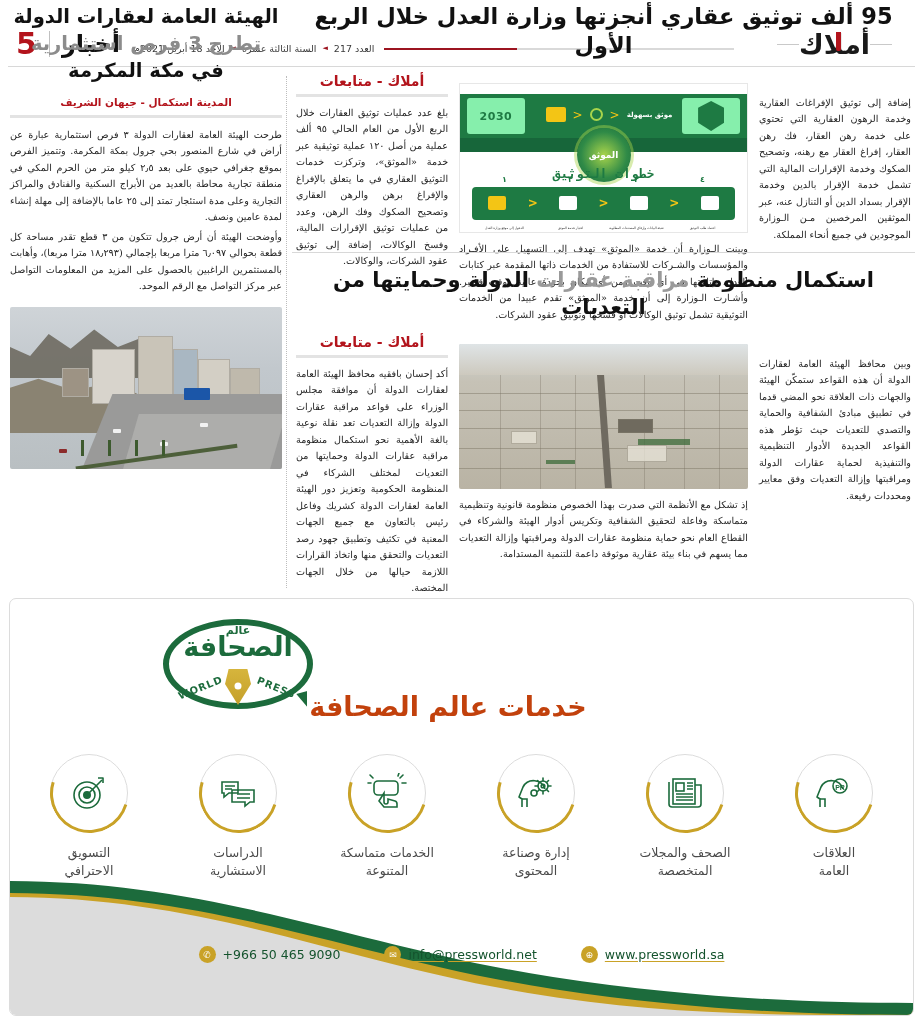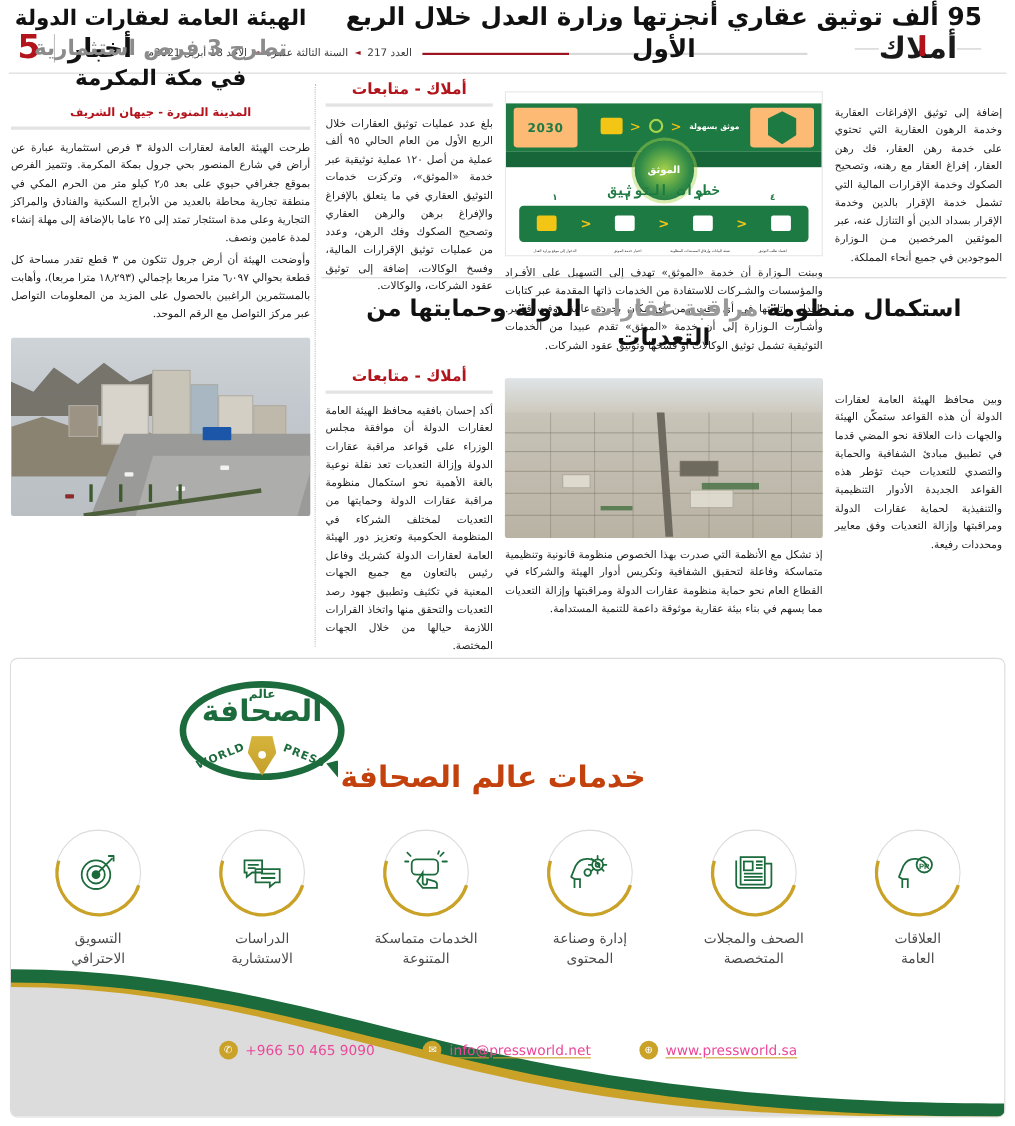--- a/index.html
+++ b/index.html
@@ -138,21 +138,21 @@
 
   
   .info-graphic {
     position: relative; width: 100%; height: 100%;
     background: #ffffff; border: 1px solid #e7e7e7; overflow: hidden;
   }
   .ig-band { position: absolute; left: 0; right: 0; top: 7%; height: 30%; background: #1e7a43; }
   .ig-band2 { position: absolute; left: 0; right: 0; top: 37%; height: 9%; background: #17663a; }
   .ig-white-l, .ig-white-r {
     position: absolute; top: 10%; height: 24%; width: 20%;
-    background: #fdba74; border-radius: 3px;
+    background: #86efac; border-radius: 3px;
   }
   .ig-white-r { right: 2.5%; }
   .ig-white-l { left: 2.5%; }
   .ig-2030 { font-size: 11px; font-weight: bold; color: #1e7a43; letter-spacing: .5px; }
   .ig-emblem {
     width: 26px; height: 30px; background: #1e7a43;
     clip-path: polygon(50% 0,100% 22%,100% 72%,50% 100%,0 72%,0 22%);
     display: flex; align-items: center; justify-content: center;
   }
   .ig-center {
@@ -275,21 +275,21 @@
     position: absolute; bottom: 52px; left: 30px; right: 30px;
     display: flex; flex-direction: row-reverse; justify-content: center; gap: 44px;
     direction: rtl;
   }
   .ct { display: flex; flex-direction: row-reverse; align-items: center; gap: 7px; }
   .ct-ic {
     width: 17px; height: 17px; border-radius: 50%; background: #c9a227;
     display: flex; align-items: center; justify-content: center;
     color: #fff; font-size: 9px;
   }
-  .ct-tx { font-size: 12.5px; color: #ec4899; direction: ltr; }
+  .ct-tx { font-size: 12.5px; color: #14532d; direction: ltr; }
   .ct-tx.ul { text-decoration: underline; text-decoration-color: #c9a227; text-underline-offset: 2px; }
 </style>
 </head>
 <body>
 
 <div class="page">
 
   <div class="masthead">
 
     <div class="logo-wrap">
@@ -319,21 +319,21 @@
   </div>
 
   <hr class="hr-thin" style="position:absolute;top:66px;left:8px;right:8px;">
 
   <div class="col-left">
     <div class="hl-left">
       <div>الهيئة العامة لعقارات الدولة</div>
       <div class="gray">تطرح 3 فرص استثمارية</div>
       <div>في مكة المكرمة</div>
     </div>
-    <div class="byline-left">المدينة المنورة - جيهان الشريف</div>
+    <div class="byline-left">المدينة استكمال - جيهان الشريف</div>
     <div class="rule-left"></div>
     <div class="body-ar">
       <p>طرحت الهيئة العامة لعقارات الدولة ٣ فرص استثمارية عبارة عن أراض في شارع المنصور بحي جرول بمكة المكرمة. وتتميز الفرص بموقع جغرافي حيوي على بعد ٢٫٥ كيلو متر من الحرم المكي في منطقة تجارية محاطة بالعديد من الأبراج السكنية والفنادق والمراكز التجارية وعلى مدة استئجار تمتد إلى ٢٥ عاما بالإضافة إلى مهلة إنشاء لمدة عامين ونصف.</p>
       <p>وأوضحت الهيئة أن أرض جرول تتكون من ٣ قطع تقدر مساحة كل قطعة بحوالي ٦٫٠٩٧ مترا مربعا بإجمالي (١٨٫٢٩٣ مترا مربعا)، وأهابت بالمستثمرين الراغبين بالحصول على المزيد من المعلومات التواصل عبر مركز التواصل مع الرقم الموحد.</p>
     </div>
 
     <div class="photo photo-mecca">
       <div class="mountain"></div>
       <div class="hill"></div>
       <div class="blk" style="left:30%;bottom:40%;width:16%;height:34%;"></div>

